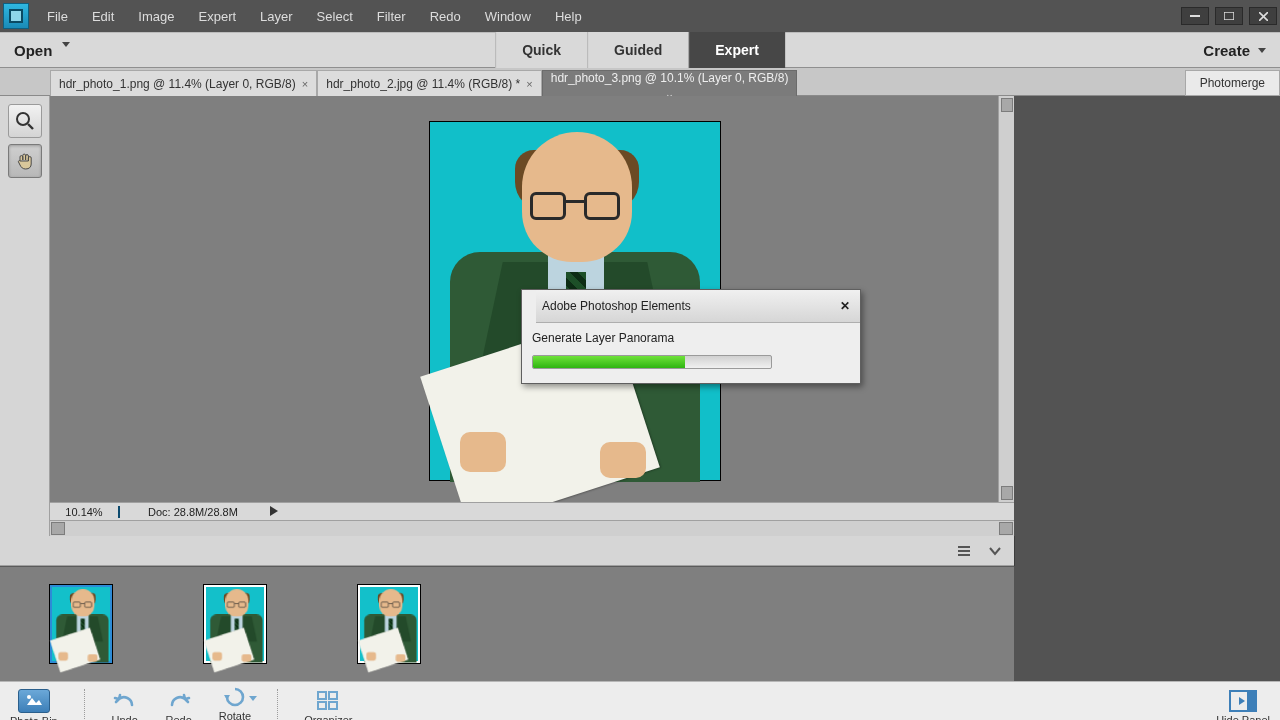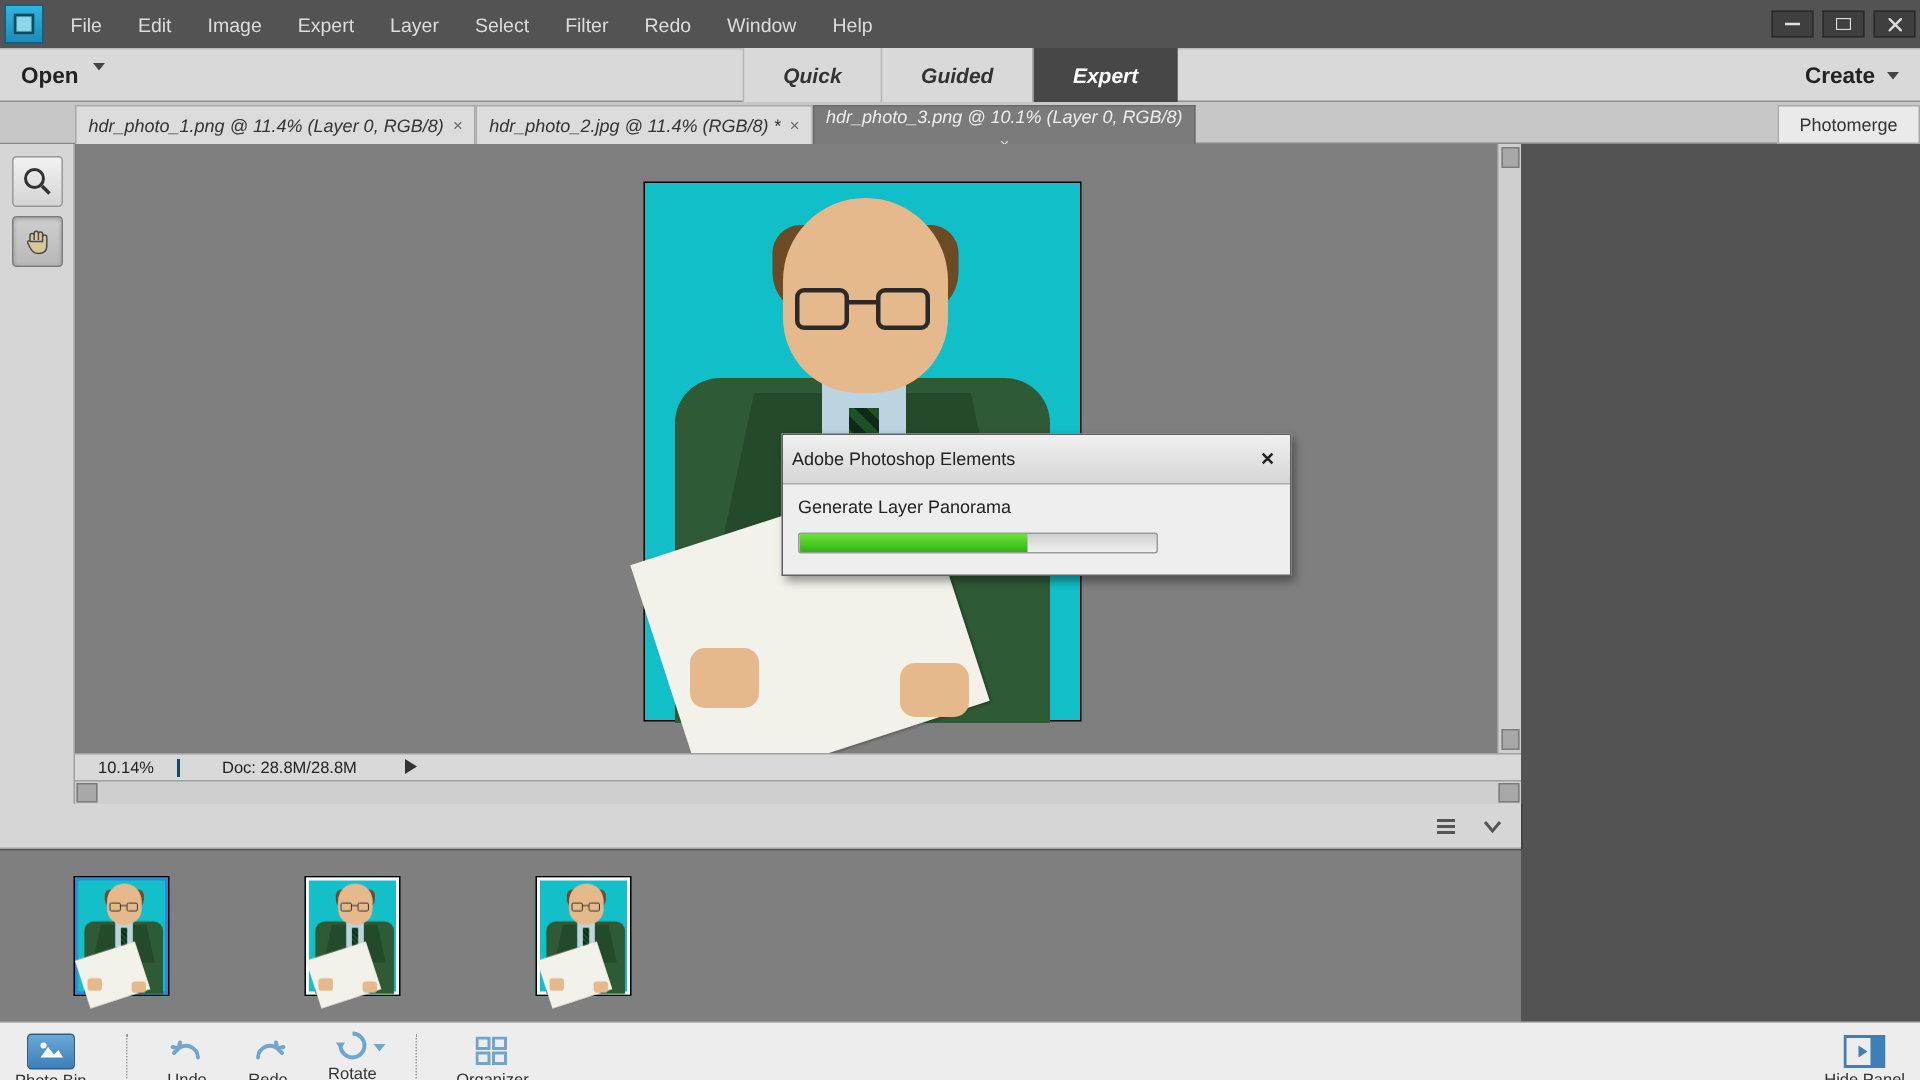--- a/index.html
+++ b/index.html
@@ -12,29 +12,29 @@
 .menubar { display: flex; gap: 0; }
 .menubar span { color: #ddd; font-size: 13px; padding: 6px 12px; cursor: default; }
 .win-controls { margin-left: auto; display: flex; }
 .win-btn { width: 28px; height: 18px; background: #3f3f3f; margin: 2px 3px; display: flex; align-items: center; justify-content: center; color: #ddd; font-size: 11px; border: 1px solid #2a2a2a; }
 
 
 .optbar { height: 36px; background: #d9d9d9; border-top: 1px solid #bcbcbc; border-bottom: 1px solid #8f8f8f; display: flex; align-items: center; }
 .open-group { display: flex; align-items: flex-start; padding: 0 14px; gap: 10px; }
 .open-label { font-weight: bold; font-size: 15px; color: #222; }
 .caret-down { width: 0; height: 0; border-left: 4px solid transparent; border-right: 4px solid transparent; border-top: 5px solid #444; }
-.mode-tabs { margin-left: auto; display: flex; font-style: italic; }
+.mode-tabs { margin-left: auto; display: flex; }
 .mode-tab { padding: 0 26px; height: 36px; display: flex; align-items: center; font-size: 14px; font-weight: bold; color: #333; background: #d9d9d9; border-left: 1px solid #b7b7b7; }
 .mode-tab.active { background: #474747; color: #ffffff; }
 .create-group { margin-left: auto; display: flex; align-items: center; gap: 8px; padding: 0 14px; font-weight: bold; font-size: 15px; color: #222; }
 
 
 .doctabs-row { height: 28px; background: #c7c7c7; display: flex; border-bottom: 1px solid #8a8a8a; }
 .leftgap { width: 50px; background: #c7c7c7; }
-.doctab { height: 26px; margin-top: 2px; background: #dcdcdc; border: 1px solid #a8a8a8; border-bottom: none; padding: 0 8px; display: flex; align-items: center; gap: 6px; font-size: 12px; color: #333; font-style: italic; }
+.doctab { height: 26px; margin-top: 2px; background: #dcdcdc; border: 1px solid #a8a8a8; border-bottom: none; padding: 0 8px; display: flex; align-items: center; gap: 6px; font-size: 12px; color: #333; }
 .doctab.active { background: #7b7b7b; color: #eee; border-color: #6b6b6b; flex-direction: column; }
 .doctab .close-x { font-size: 11px; color: #666; }
 .doctab.active .close-x { color: #ddd; }
 .right-panel-tab { margin-left: auto; height: 26px; margin-top: 2px; background: #eaeaea; border: 1px solid #a8a8a8; padding: 0 14px; display: flex; align-items: center; font-size: 12px; color: #333; min-width: 80px; }
 
 
 .workspace { display: flex; height: 440px; }
 .toolcol { width: 50px; background: #d6d6d6; border-right: 1px solid #a0a0a0; display: flex; flex-direction: column; align-items: center; padding-top: 8px; gap: 6px; }
 .toolbtn { width: 34px; height: 34px; border: 1px solid #9a9a9a; background: linear-gradient(#f2f2f2,#d4d4d4); border-radius: 3px; display: flex; align-items: center; justify-content: center; }
 .toolbtn.active { background: linear-gradient(#cfcfcf,#b8b8b8); border-color: #7a7a7a; box-shadow: inset 0 1px 3px rgba(0,0,0,.25); }
@@ -55,21 +55,21 @@
 
 
 .bottombar { height: 52px; background: #ededed; border-top: 1px solid #b7b7b7; display: flex; align-items: center; padding: 0 10px; gap: 26px; }
 .bb-item { display: flex; flex-direction: column; align-items: center; font-size: 11px; color: #333; gap: 2px; }
 .bb-icon { width: 28px; height: 22px; display: flex; align-items: center; justify-content: center; }
 .bb-sep { width: 1px; height: 38px; border-left: 1px dotted #9c9c9c; }
 .bb-right { margin-left: auto; }
 
 
 .dialog { position: absolute; left: 471px; top: 193px; width: 340px; background: #eeeeee; border: 1px solid #5f5f5f; box-shadow: 2px 3px 6px rgba(0,0,0,0.4); z-index: 50; }
-.dialog-titlebar { height: 24px; background: linear-gradient(#f0f0f0,#d6d6d6); border-bottom: 1px solid #aeaeae; display: flex; align-items: center; padding: 16px 6px; font-size: 12px; color: #222; }
+.dialog-titlebar { height: 24px; background: linear-gradient(#f0f0f0,#d6d6d6); border-bottom: 1px solid #aeaeae; display: flex; align-items: center; padding: 16px 6px; font-size: 12px; color: #222; margin-left: 14px; }
 .dialog-close { margin-left: auto; width: 18px; height: 16px; display: flex; align-items: center; justify-content: center; font-weight: bold; }
 .dialog-body { padding: 8px 10px 14px 10px; font-size: 12px; color: #222; }
 .progress-track { margin-top: 10px; width: 240px; height: 14px; background: linear-gradient(#d0d0d0,#f0f0f0); border: 1px solid #9a9a9a; border-radius: 2px; overflow: hidden; }
 .progress-fill { height: 100%; width: 64%; background: linear-gradient(#6fe23a,#2fb512); }
 
 
 .person { position: absolute; inset: 0; }
 .head { position: absolute; left: 92px; top: 10px; width: 110px; height: 130px; background: #e6b98c; border-radius: 55px 55px 50px 50px; }
 .hair-l { position:absolute; left:85px; top:28px; width:28px; height:60px; background:#6b4a24; border-radius:20px 0 0 30px; }
 .hair-r { position:absolute; left:181px; top:28px; width:28px; height:60px; background:#6b4a24; border-radius:0 20px 30px 0; }

